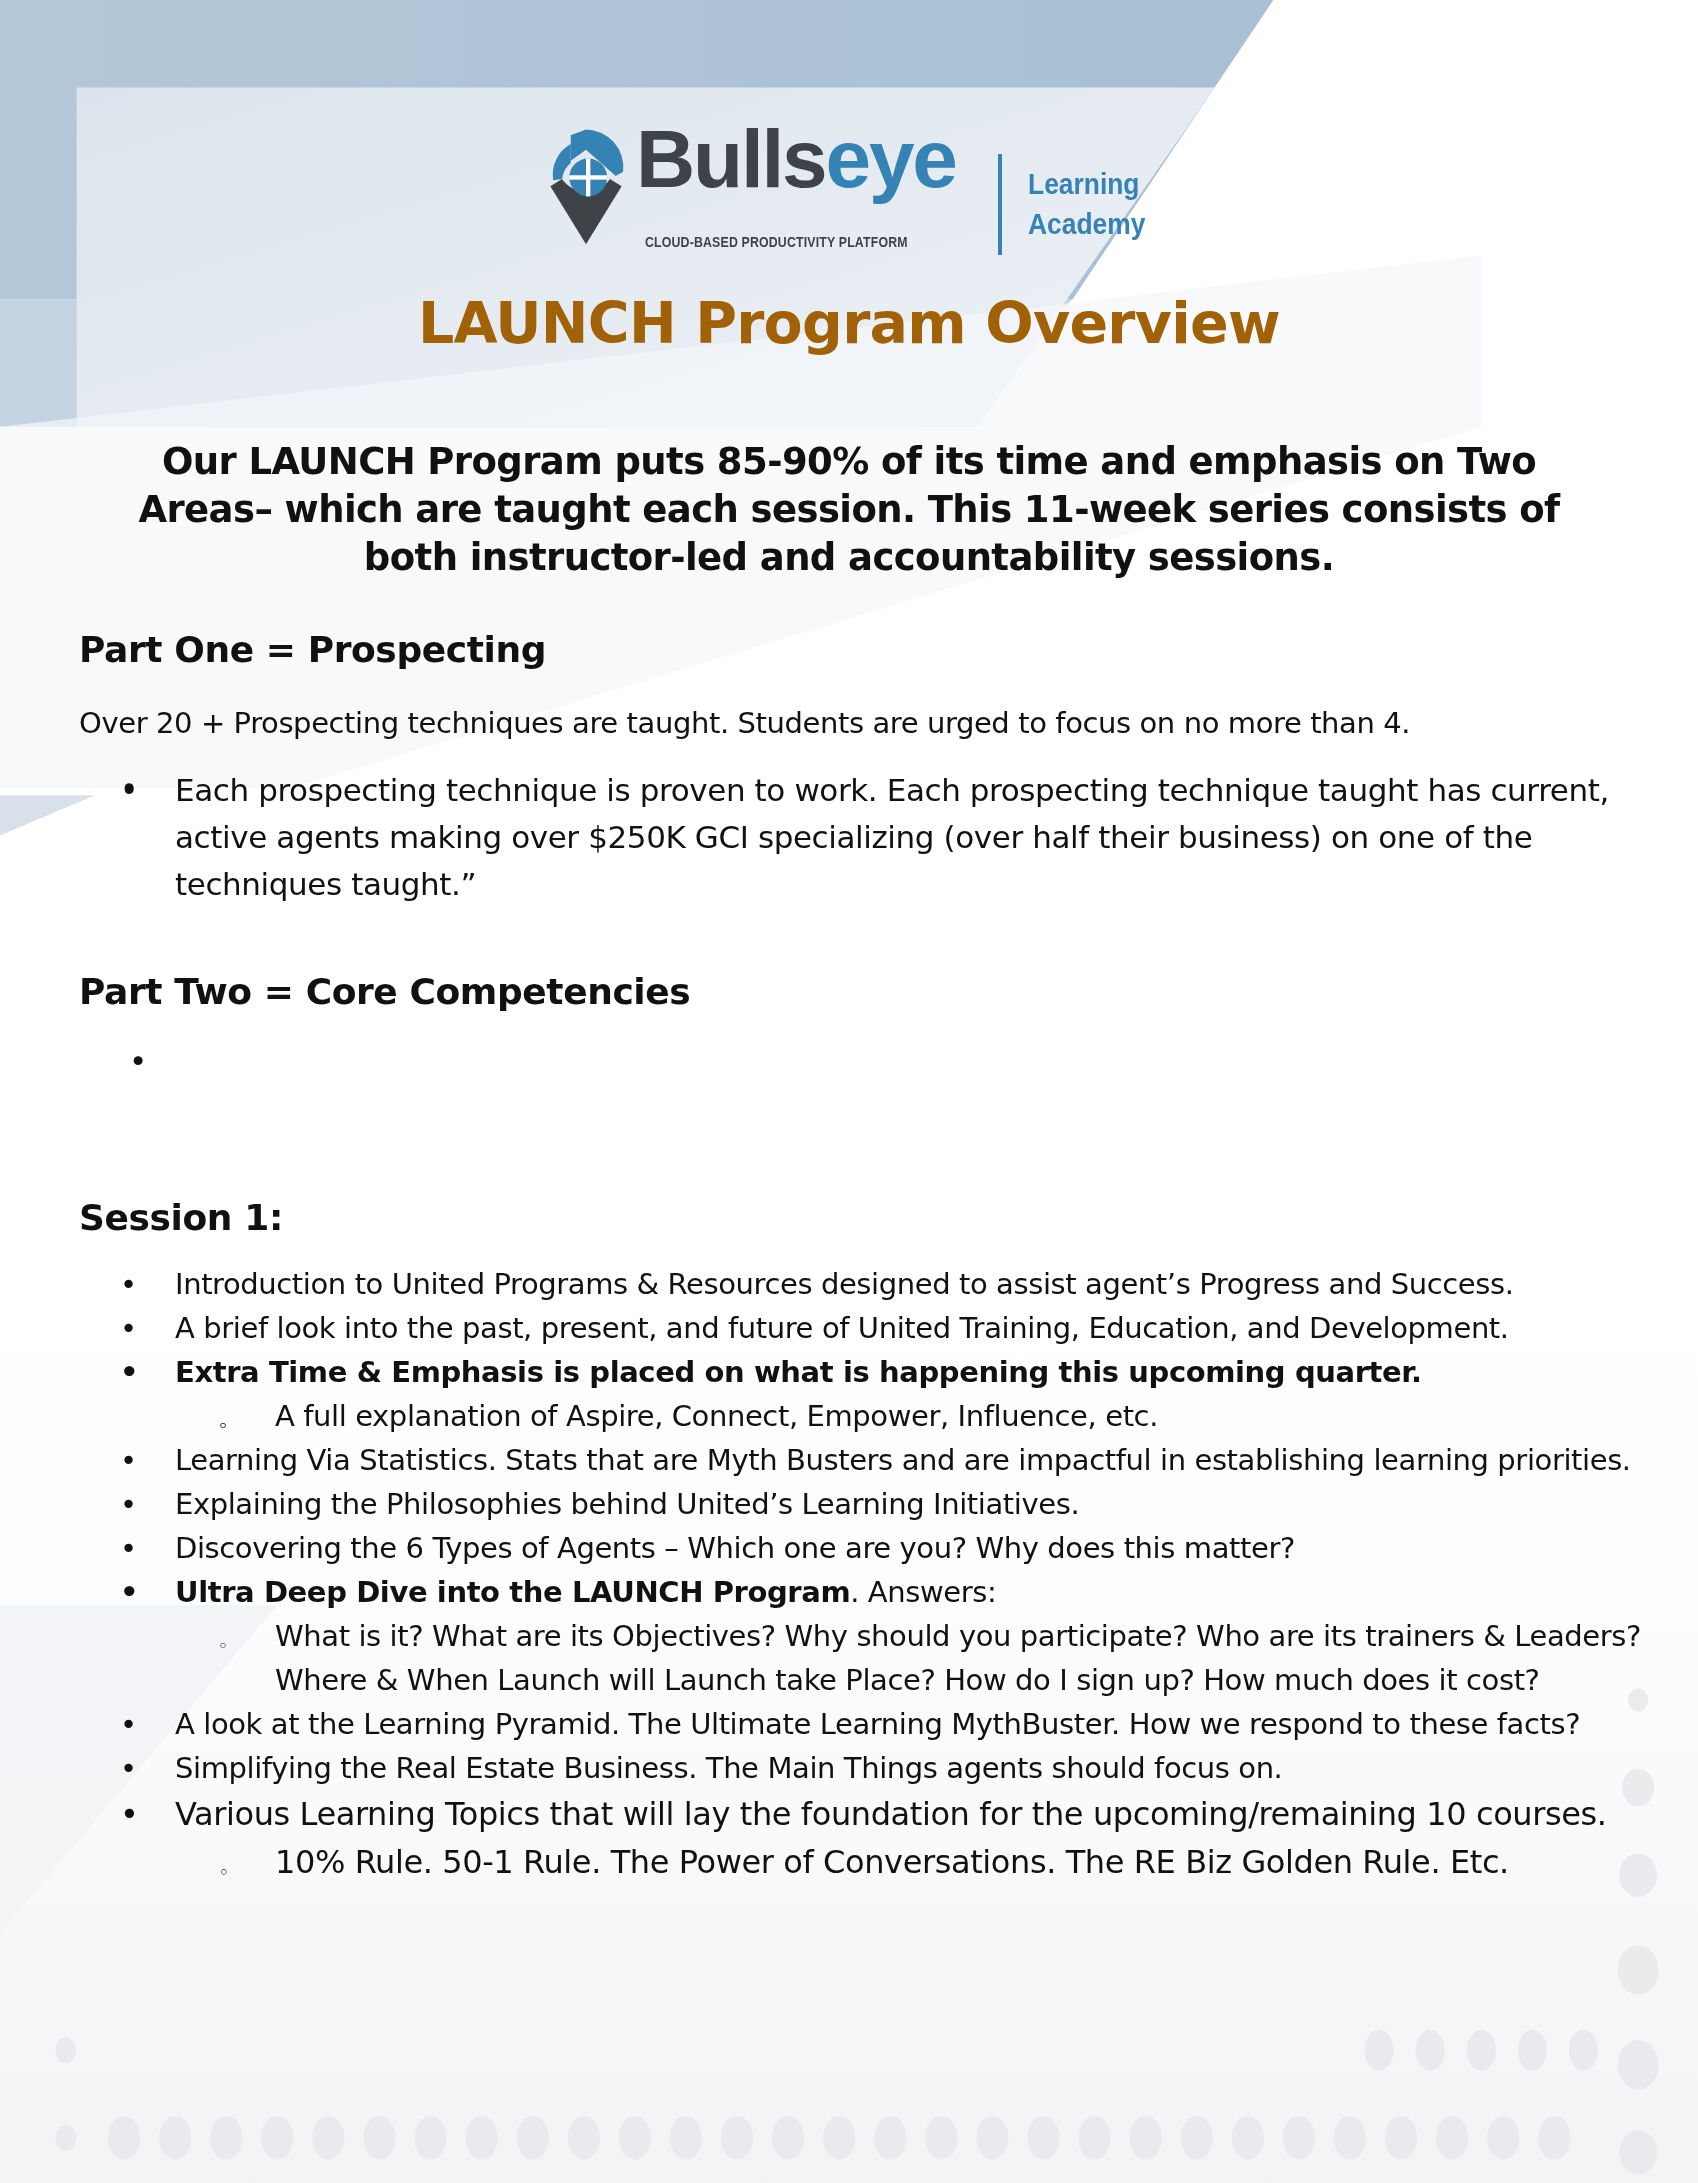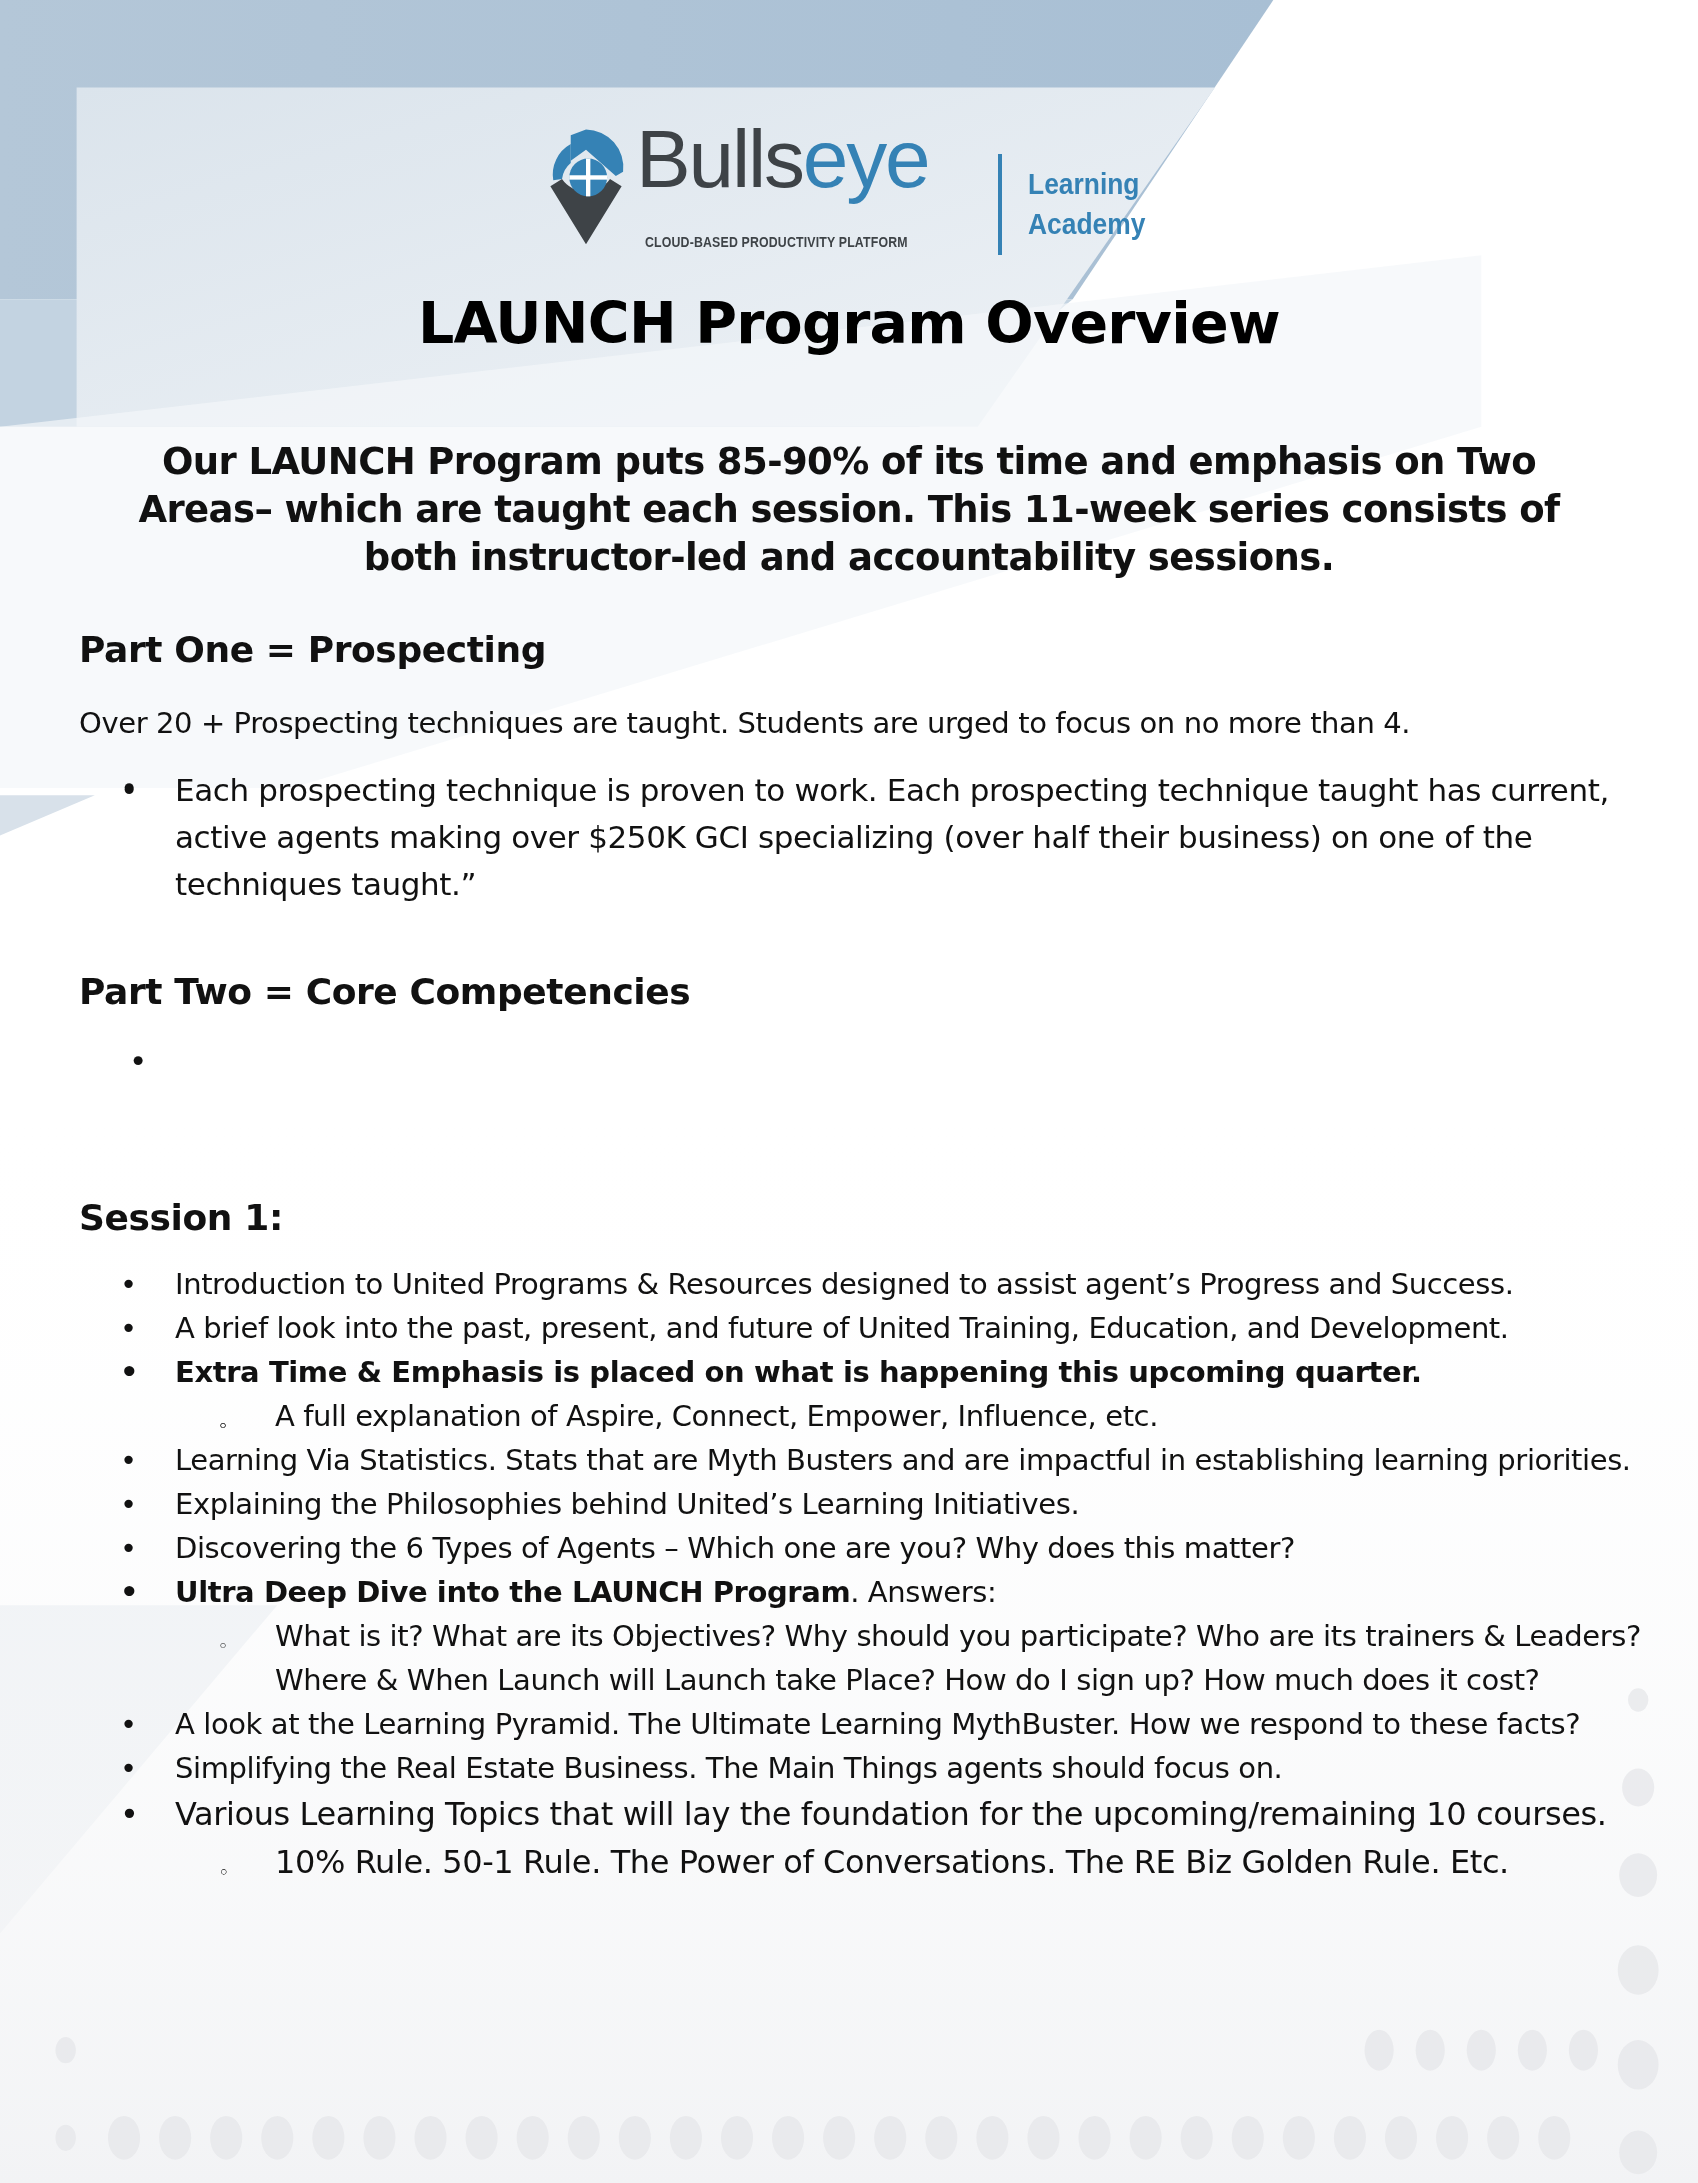--- a/index.html
+++ b/index.html
@@ -13,41 +13,41 @@
   .bg { position: absolute; inset: 0; z-index: 0; }
   .bg svg { width: 100%; height: 100%; display: block; }
 
   
   .page { position: absolute; left: 0; top: 0; width: 1698px; height: 2183px; z-index: 1; }
 
   .logo { position: absolute; left: 543px; top: 128px; width: 628px; height: 131px; }
   .logo-mark { position: absolute; left: 0; top: 0; width: 86px; height: 120px; }
   .logo-word {
     position: absolute; left: 93px; top: -10.2px;
-    font-family: "Liberation Sans", sans-serif; font-weight: 400;
+    font-family: "Liberation Sans", sans-serif; font-weight: 700;
     font-size: 82px; letter-spacing: -2.2px; line-height: 1;
   }
   .logo-word .dark { color: #3e4347; }
   .logo-word .blue { color: #3582b5; }
   .logo-tagline {
     position: absolute; left: 102px; top: 106px;
     font-family: "Liberation Sans", sans-serif; font-size: 14px; font-weight: 700;
     color: #3e4347; letter-spacing: 0.2px; transform: scaleX(0.88); transform-origin: left top;
     white-space: nowrap;
   }
   .logo-divider { position: absolute; left: 455px; top: 26px; width: 3.6px; height: 101px; background: #3582b5; }
   .logo-academy {
     position: absolute; left: 485px; top: 36px;
     font-family: "Liberation Sans", sans-serif; font-weight: 700; font-size: 30px;
     color: #3582b5; line-height: 40px; transform: scaleX(0.88); transform-origin: left top;
   }
 
   .title {
     position: absolute; left: 0; width: 1698px; top: 290px; text-align: center;
-    font-family: "DejaVu Sans", sans-serif; font-weight: 700; font-size: 57px; color: #000000;
+    font-family: "DejaVu Sans", sans-serif; font-weight: 700; font-size: 57px; color: #a16207;
     letter-spacing: -0.7px;
   }
   .intro {
     position: absolute; left: 102px; width: 1494px; top: 438px; text-align: center;
     font-family: "DejaVu Sans", sans-serif; font-weight: 700; font-size: 37px; line-height: 48px;
     letter-spacing: -0.6px;
   }
 
   .h2 {
     position: absolute; left: 79px;

